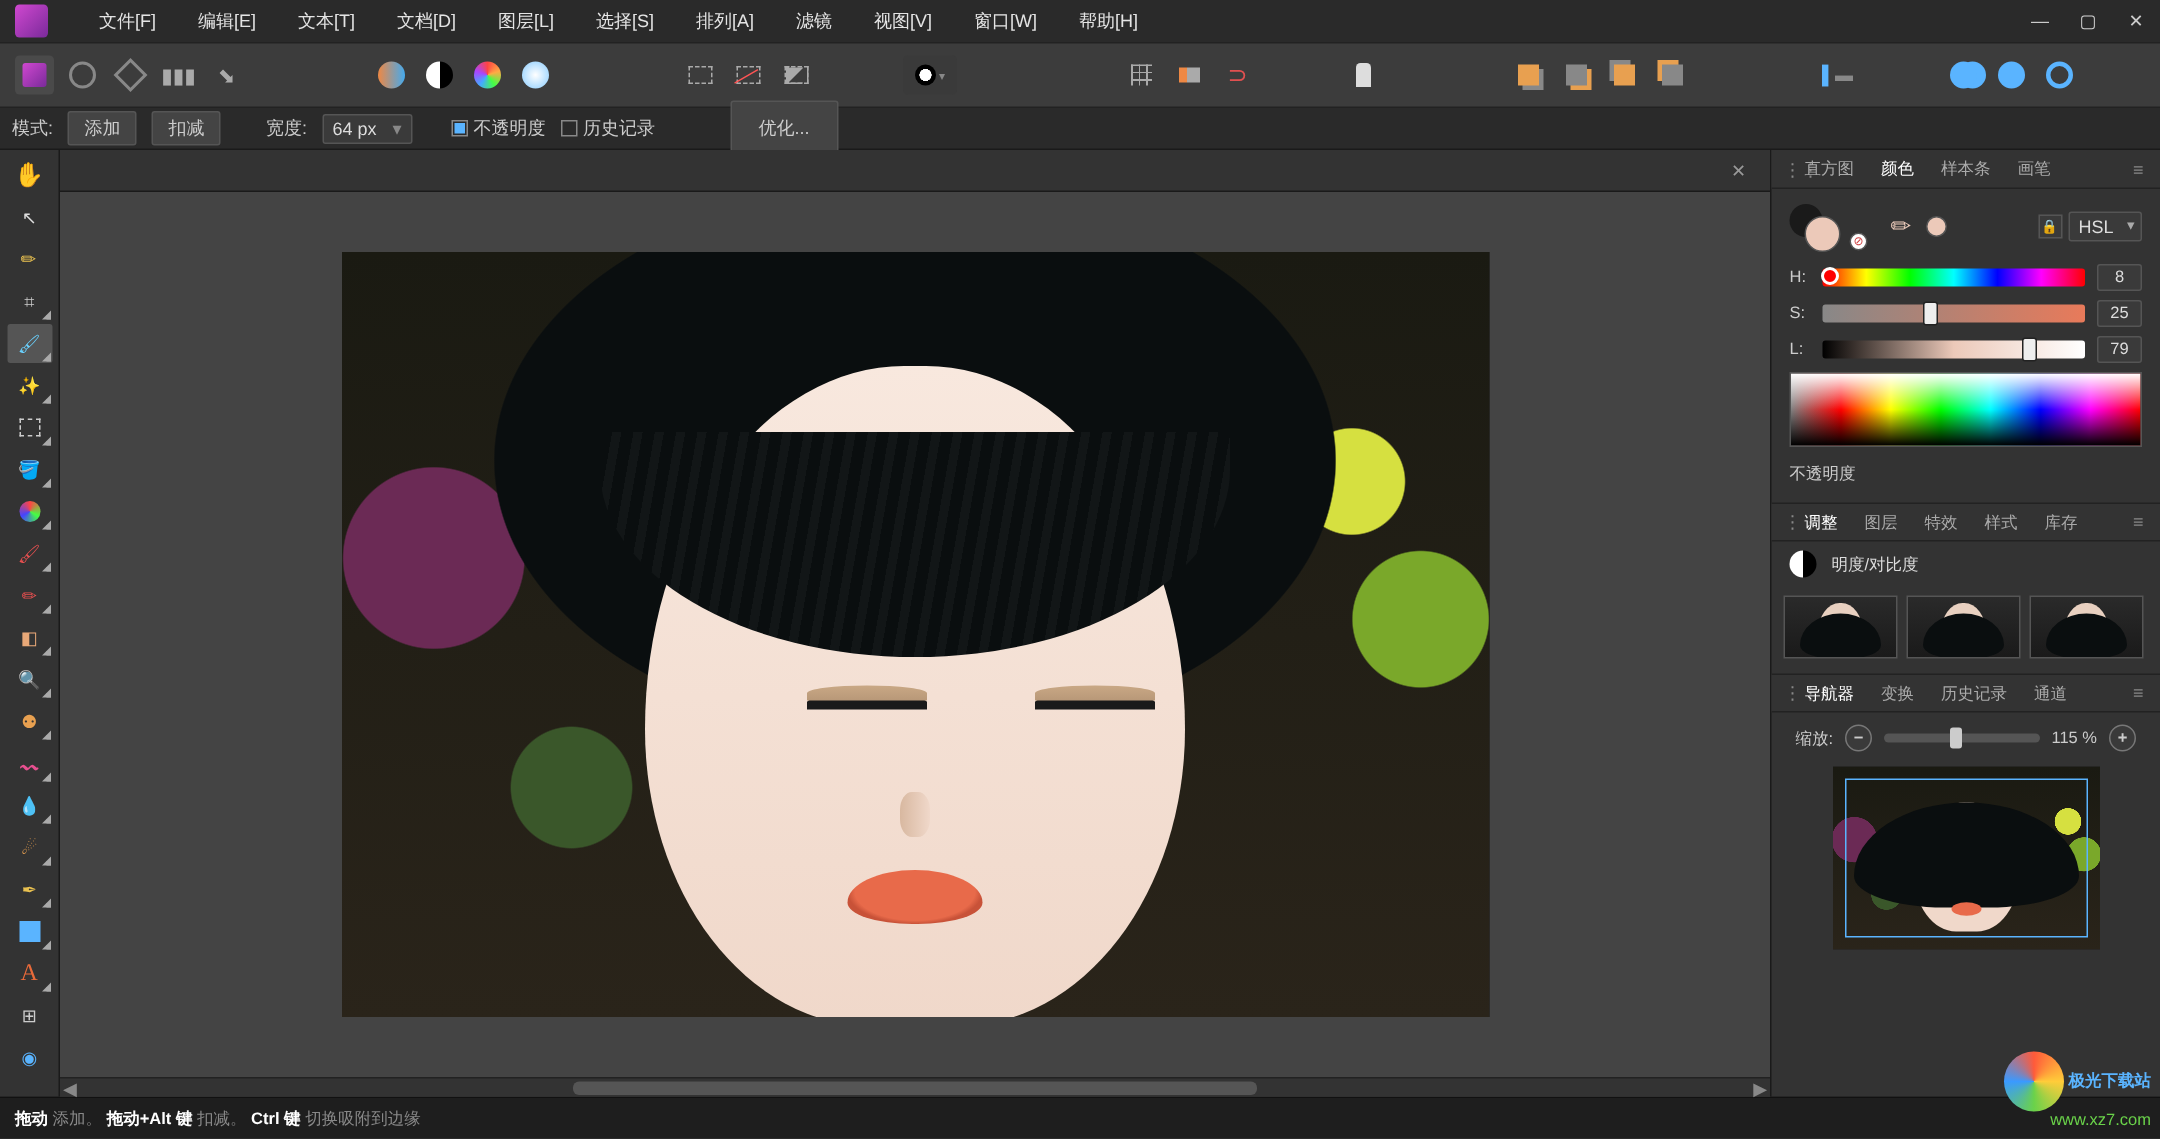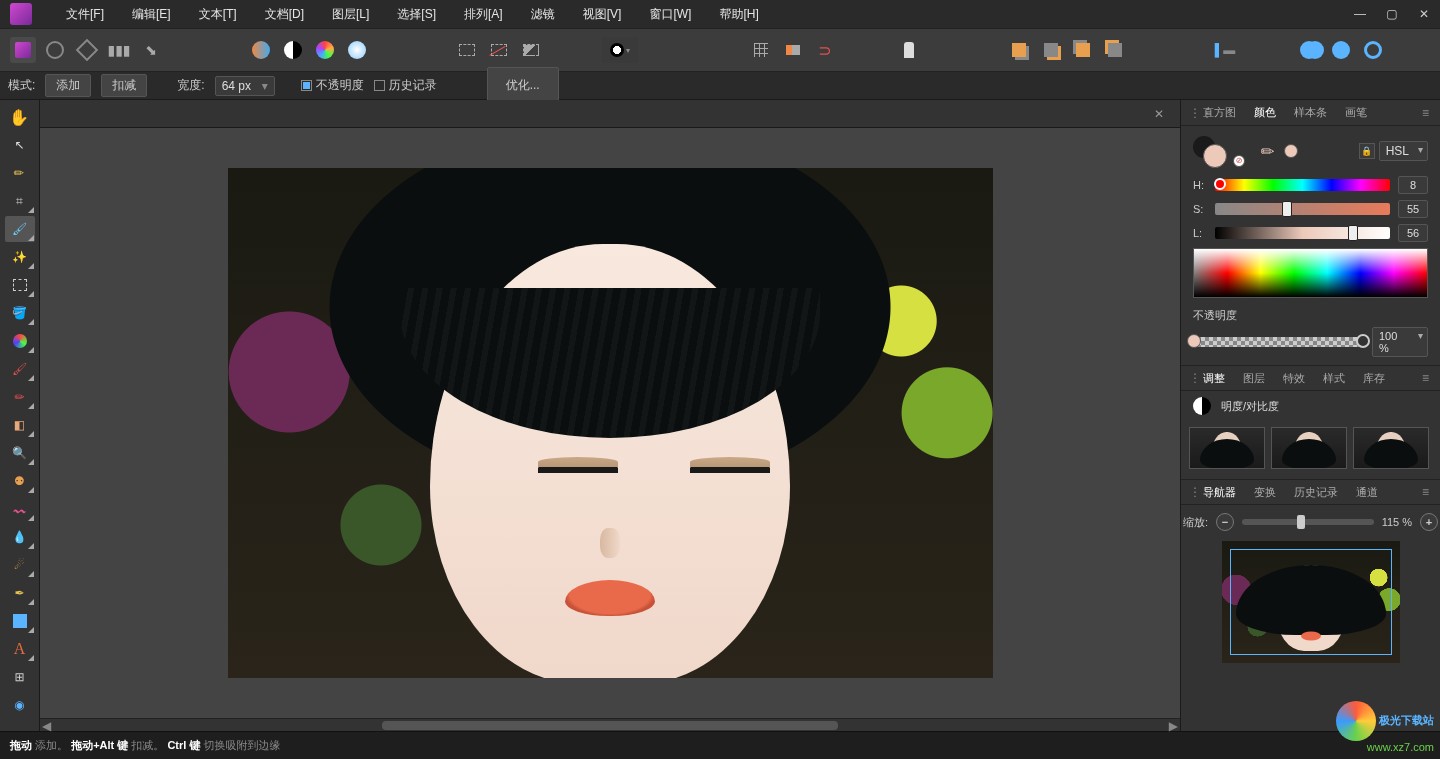--- a/index.html
+++ b/index.html
@@ -102,21 +102,21 @@
   .adjicon { width:18px;height:18px; }
   .recolor{ background:linear-gradient(90deg,#d04080 33%,#50d050 33% 66%,#4080d0 66%);}
   .bw{ background:linear-gradient(135deg,#fff 50%,#000 50%);}
   .brightcontrast{ width:18px;height:18px;border-radius:50%;background:linear-gradient(90deg,#fff 50%,#000 50%);}
   
   .thumbs { display:flex; gap:6px; padding:6px 8px 10px;}
   .thumbimg { width:76px; height:42px; background:linear-gradient(#2a2a2a,#1a1a1a); border:1px solid #555; position:relative; overflow:hidden;}
   .thumbimg::before{content:"";position:absolute;left:50%;top:55%;transform:translate(-50%,-50%);width:30px;height:36px;background:#e8d0c0;border-radius:48% 48% 40% 40%/55% 55% 45% 45%;}
   .thumbimg::after{content:"";position:absolute;left:50%;top:28%;transform:translateX(-50%);width:54px;height:30px;background:#0a0e0f;border-radius:50% 50% 40% 40%/70% 70% 30% 30%;}
   
-  .navpanel { padding:8px 2px; }
+  .navpanel { padding:8px 16px; }
   .zoomrow { display:flex; align-items:center; gap:8px; font-size:11px;}
   .zbtn{width:18px;height:18px;border:1px solid #777;border-radius:50%;display:flex;align-items:center;justify-content:center;color:#ccc;font-weight:bold;background:#3a3a3a;}
   .zslider{flex:1;height:6px;background:#555;position:relative;border-radius:3px;}
   .zslider .k{position:absolute;left:42%;top:-4px;width:8px;height:14px;background:#ccc;border-radius:2px;}
   .navthumb { margin:10px auto 0; width:178px; height:122px; background:#222; position:relative; overflow:hidden;}
   .navthumb .mini{position:absolute;inset:0;}
   .navthumb .viewrect{position:absolute;left:8px;top:8px;right:8px;bottom:8px;border:1px solid #5ab4ff;}
   
   
   .status { height: 28px; background:#1e1e1e; color:#ccc; display:flex; align-items:center; padding:0 10px; font-size:11px; border-top:1px solid #111;}
@@ -408,38 +408,31 @@
         <div class="track huetrack">
             <div class="huecircle"></div>
           </div>
         <div class="valbox">8</div>
       </div>
       <div class="sliderrow">
         <label>S:</label>
         <div class="track sattrack">
             <div class="knob" style="left:38%"></div>
           </div>
-        <div class="valbox">55</div>
+        <div class="valbox">25</div>
       </div>
       <div class="sliderrow">
         <label>L:</label>
         <div class="track lighttrack">
             <div class="knob" style="left:76%"></div>
           </div>
-        <div class="valbox">56</div>
+        <div class="valbox">79</div>
       </div>
       <div class="spectrum"></div>
       <div style="font-size:11px;color:#ccc;margin-bottom:4px">不透明度</div>
-      <div class="opacrow">
-        <div class="checkbar">
-            <div class="start"></div>
-            <div class="ring"></div>
-          </div>
-        <div class="select" style="width:56px;text-align:left">100 %</div>
-      </div>
     </div>
 
     <div class="ptabs" style="border-top:1px solid #222">
       <span class="handle">⋮⋮</span>
       <span class="ptab active">调整</span>
       <span class="ptab">图层</span>
       <span class="ptab">特效</span>
       <span class="ptab">样式</span>
       <span class="ptab">库存</span>
       <span class="hamb">≡</span>

